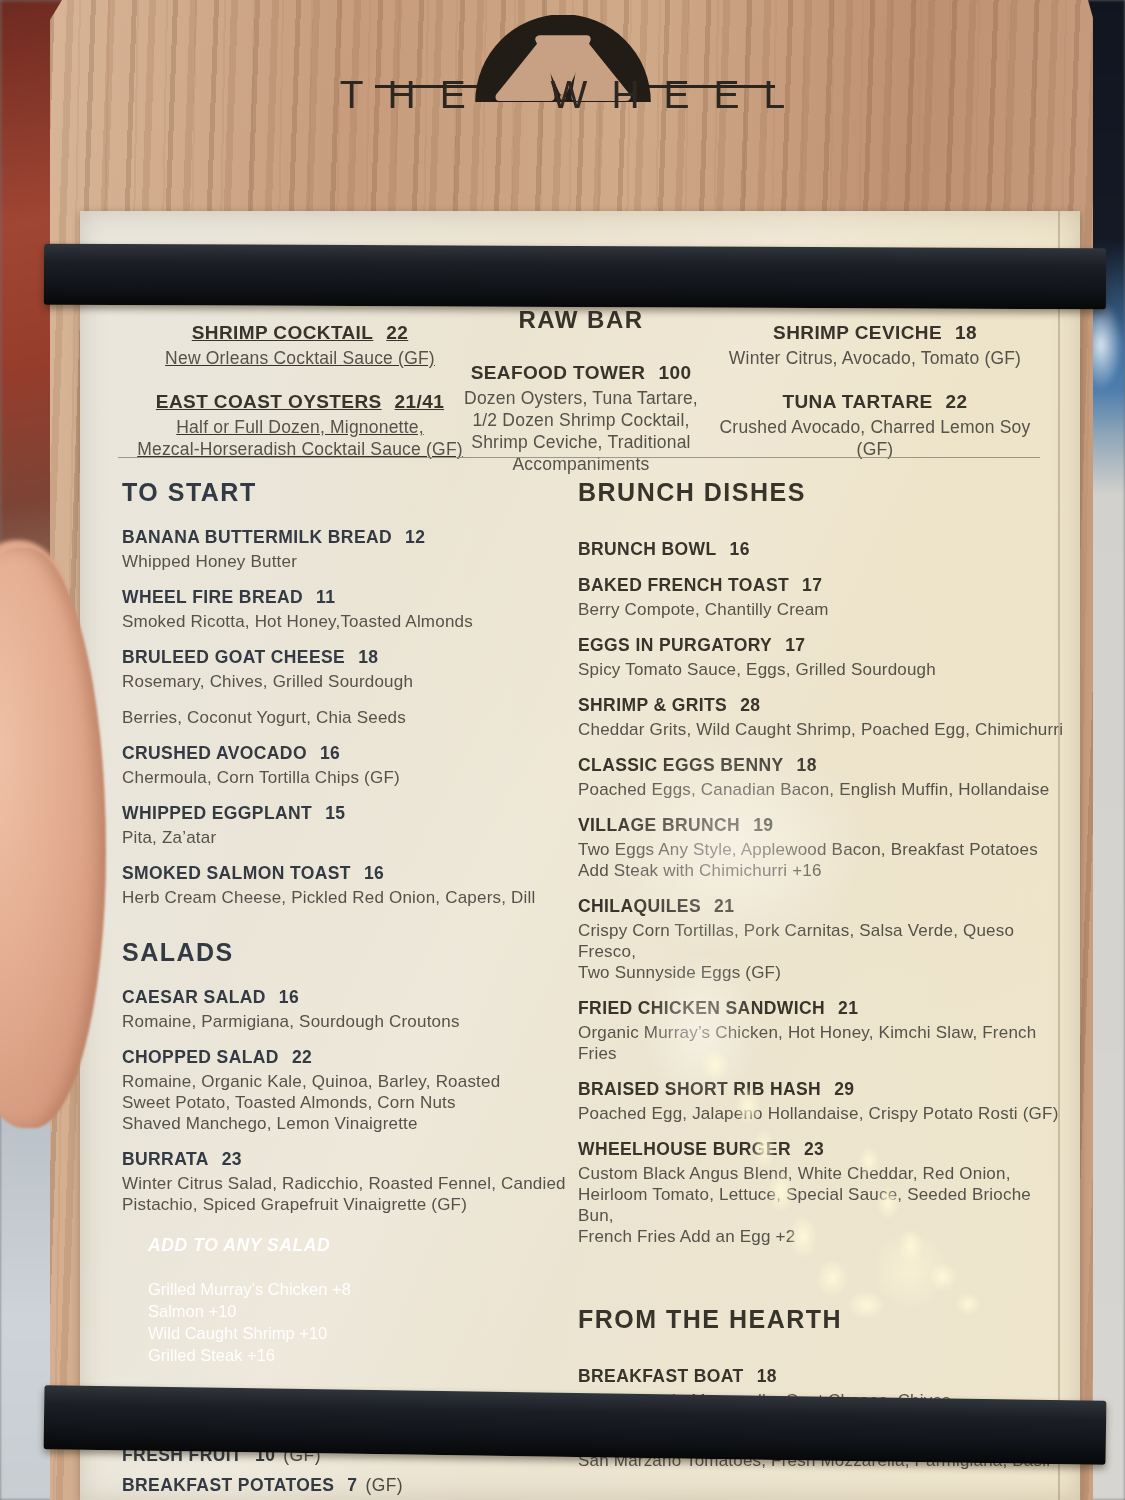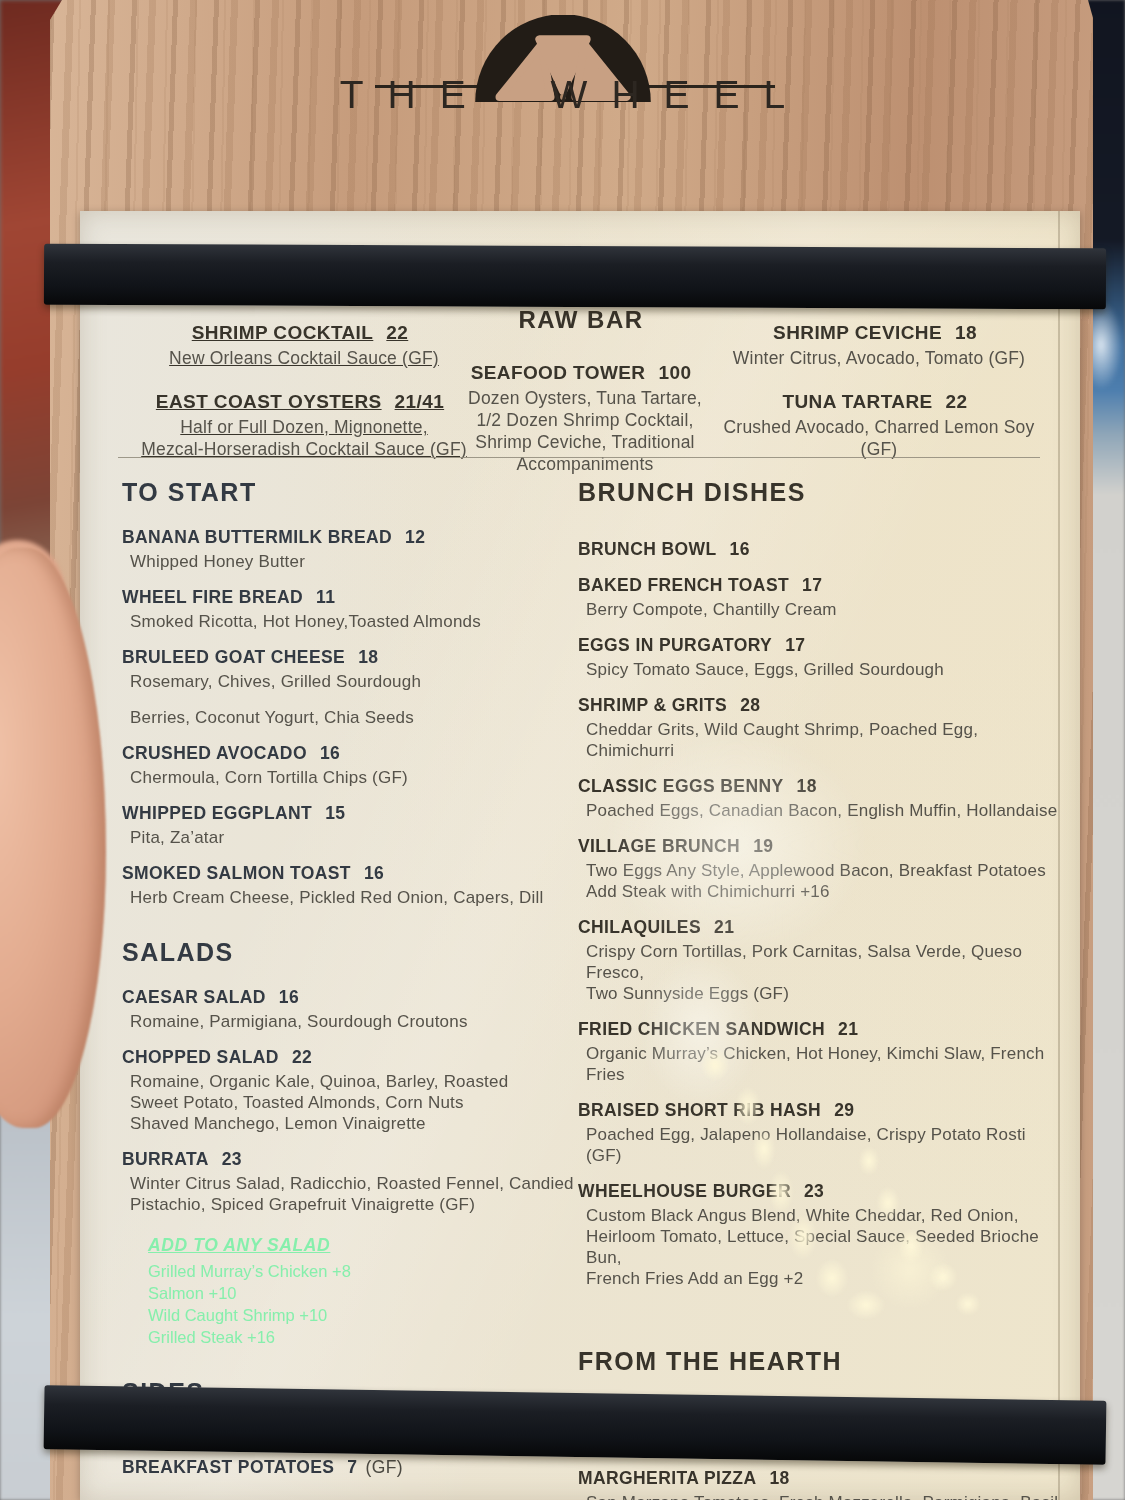--- a/index.html
+++ b/index.html
@@ -54,34 +54,34 @@
   .band-top{top:246px;height:61px;transform:rotate(.25deg);}
   .band-bottom{top:1393px;height:64px;transform:rotate(.85deg);}
 
   
   .raw-col{position:absolute;z-index:4;text-align:center;color:#38342b;}
   .raw-heading{font-size:24px;font-weight:bold;letter-spacing:1.5px;color:#38332a;}
   .raw-col .item{margin-bottom:22px;}
   .iname{font-size:18px;font-weight:bold;letter-spacing:.4px;}
   .pr{margin-left:13px;}
   .gf{font-weight:400;margin-left:8px;color:#4c4a42;}
-  .desc{font-size:17px;line-height:21px;color:#55524a;white-space:pre-line;margin-top:3px;letter-spacing:.2px;margin-left:8px;}
+  .desc{font-size:17px;line-height:21px;color:#55524a;white-space:pre-line;margin-top:3px;letter-spacing:.2px;}
   .raw-col .iname{font-size:19px;}
   .raw-col .desc{font-size:17.5px;line-height:22px;}
 
   .menu-col{position:absolute;z-index:4;}
   .col-left{left:122px;top:478px;width:452px;color:#333a43;}
   .col-right{left:578px;top:478px;width:486px;color:#38342b;}
   .sec-h{font-size:25px;font-weight:bold;letter-spacing:1.5px;margin:0 0 20px 0;}
   .sec{margin-bottom:30px;}
   .menu-col .item{margin-bottom:15px;}
   .menu-col .iname{font-size:17.5px;}
   .addons{margin:20px 0 0 26px;}
-  .addon-h{font-size:17.5px;font-weight:bold;font-style:italic;letter-spacing:.6px;color:#86efac;margin-bottom:4px;text-decoration:underline;}
-  .addon-line{font-size:16.5px;line-height:22px;color:#86efac;}
+  .addon-h{font-size:17.5px;font-weight:bold;font-style:italic;letter-spacing:.6px;color:#ffffff;margin-bottom:22px;}
+  .addon-line{font-size:16.5px;line-height:22px;color:#ffffff;}
   .side-line{font-size:17.5px;font-weight:bold;letter-spacing:.4px;margin-bottom:9px;}
   .divider{position:absolute;left:118px;top:457px;width:922px;height:1px;background:#8f897a;opacity:.85;z-index:4;}
 
   
   .hand{position:absolute;left:-52px;top:548px;width:158px;height:580px;z-index:6;
     border-radius:46% 52% 48% 50% / 42% 55% 50% 46%;
     background:radial-gradient(ellipse at 28% 35%, #f0c2a8 0%, #e3ac90 45%, #d59a7f 75%, #c78c72 100%);
     filter:blur(1.2px);box-shadow:inset -8px 0 14px rgba(150,90,60,.35);}
   .hand-knuckle{position:absolute;left:-30px;top:540px;width:95px;height:110px;z-index:6;border-radius:50%;
     background:radial-gradient(ellipse at 40% 40%, #ecb99e, #d89c81 80%);filter:blur(2px);}

